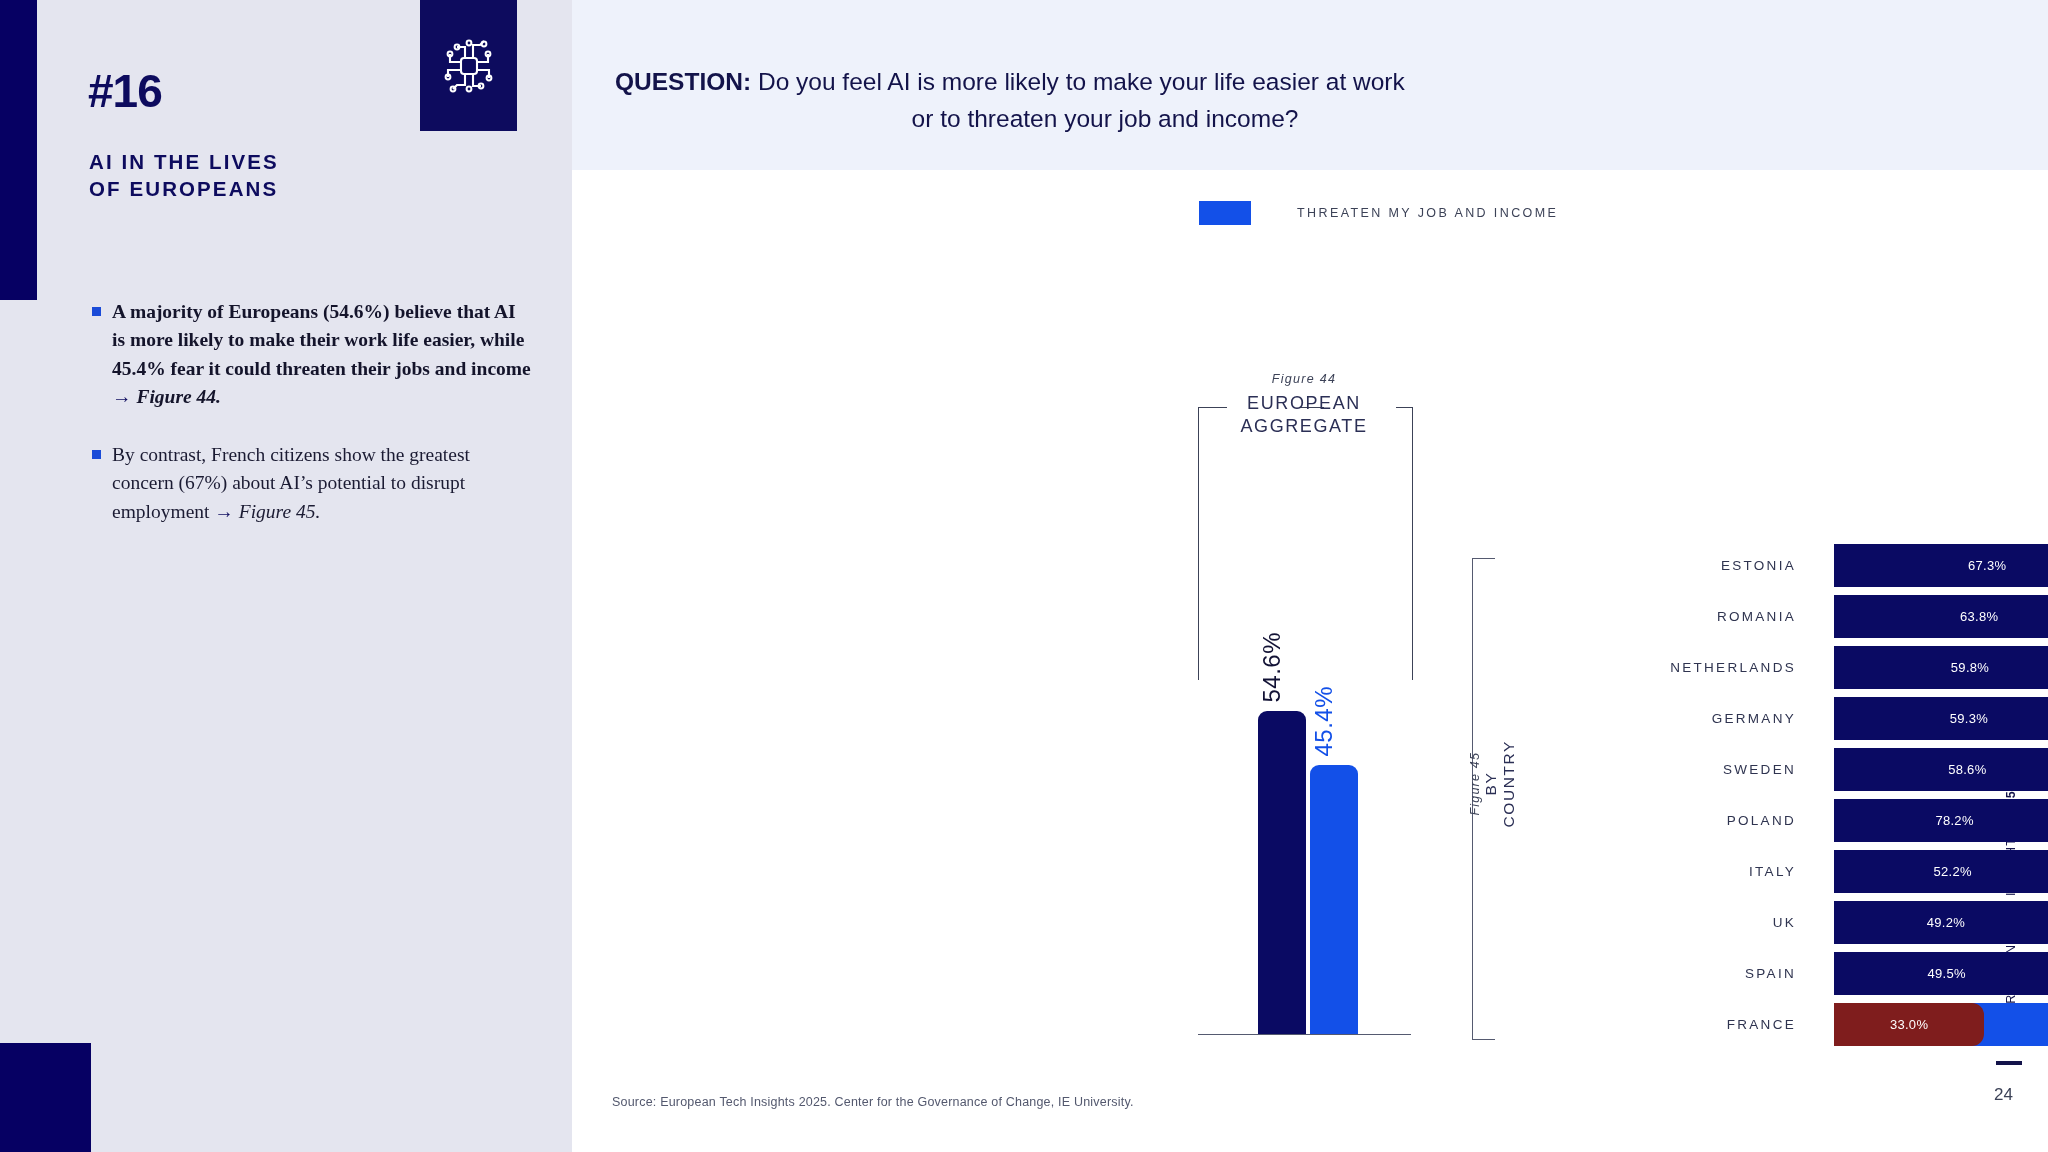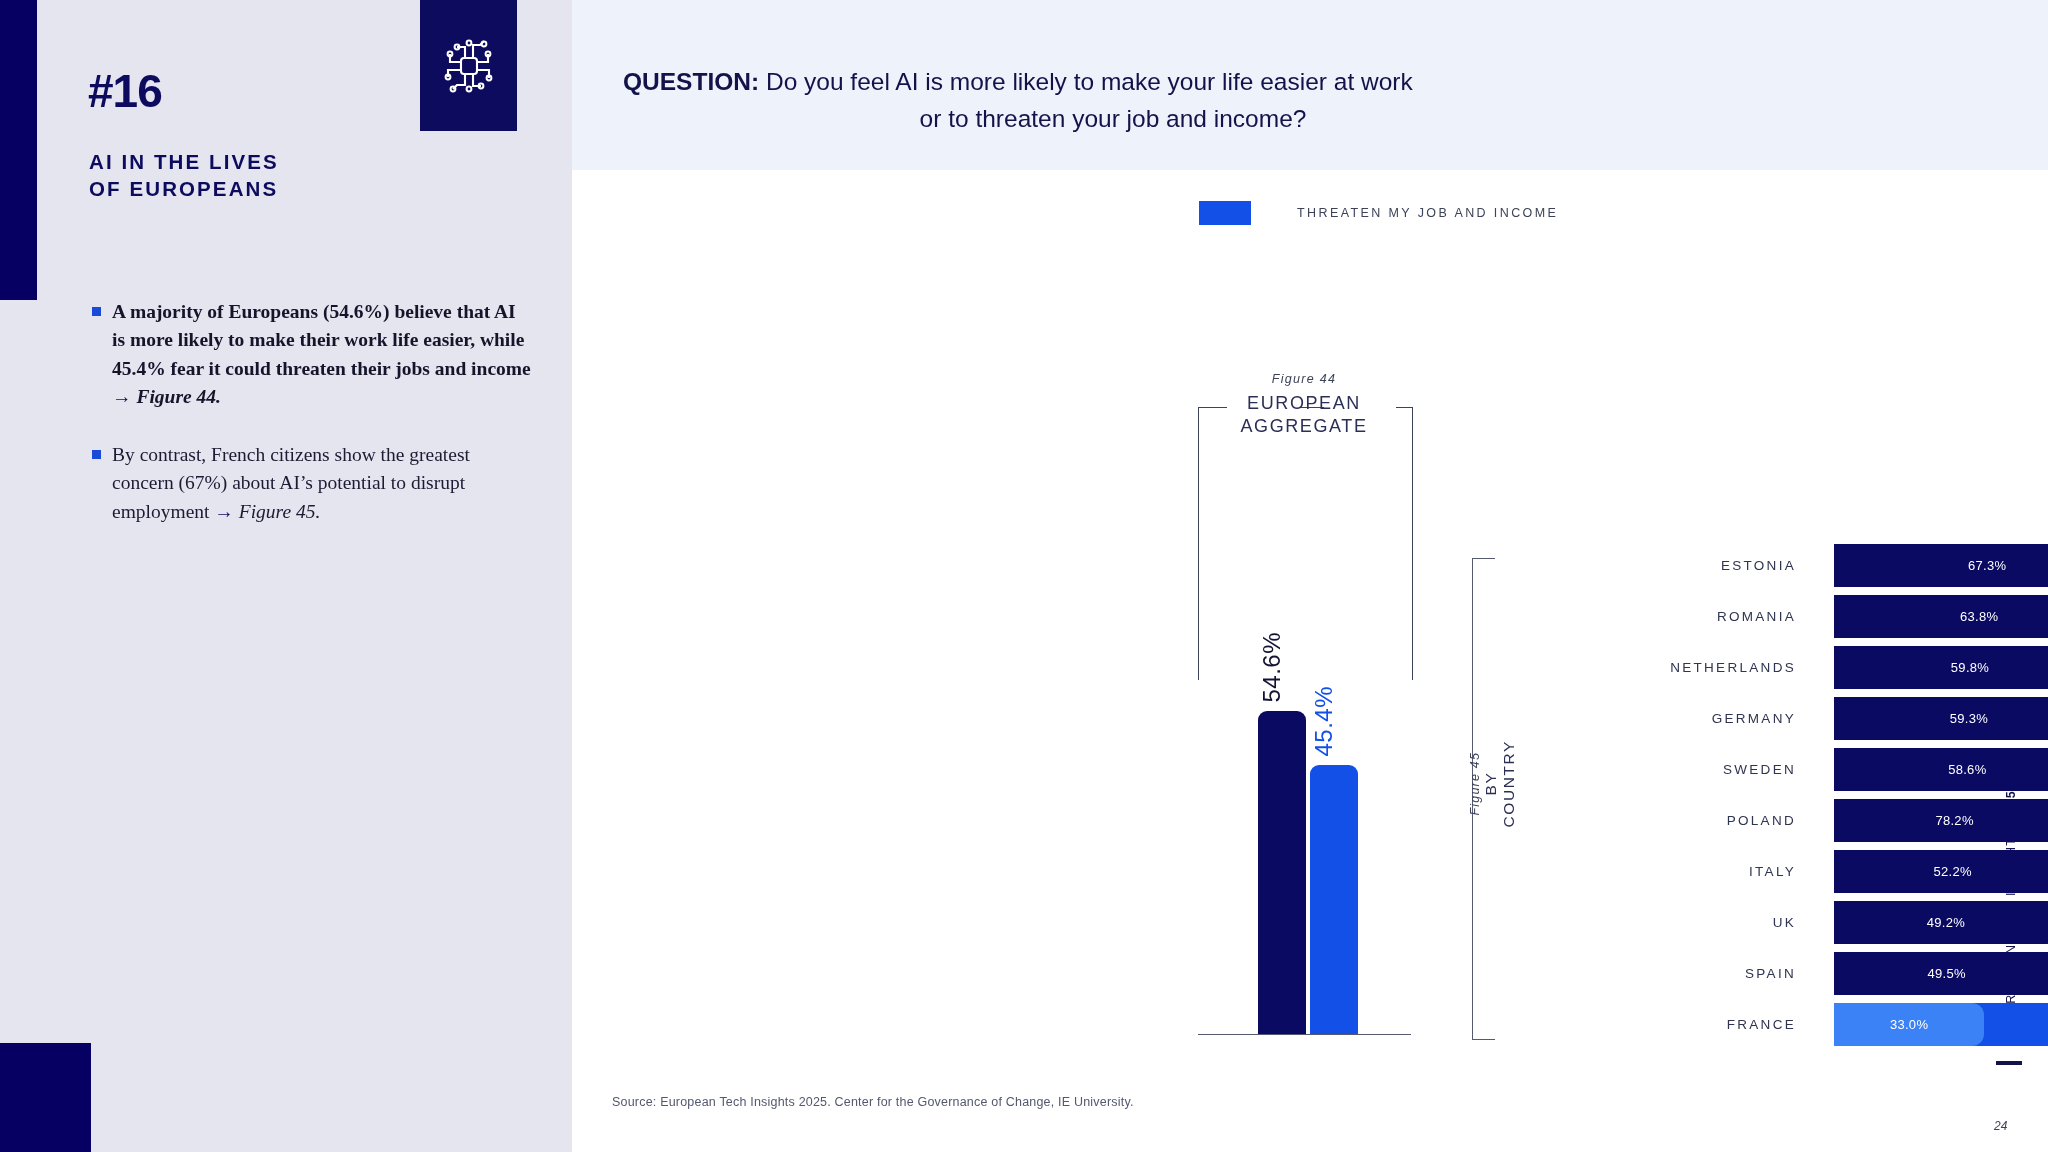--- a/index.html
+++ b/index.html
@@ -53,21 +53,21 @@
   .arrow{color:#0d0b5e;font-weight:bold;}
   .figref{font-style:italic;}
   .bullet.strong .figref{font-weight:bold;}
 
   
   .right-panel{position:absolute;left:572px;top:0;width:1476px;height:1152px;background:#ffffff;}
   .question-band{
     position:absolute;left:0;top:0;width:1476px;height:170px;background:#eef2fb;
   }
   .question{
-    position:absolute;left:51px;top:64px;width:960px;
+    position:absolute;left:43px;top:64px;width:960px;
     font-size:24.5px;color:#13134a;line-height:1.5;
   }
   .question .q-label{font-weight:bold;}
   .question .line2{display:block;text-align:center;padding-left:20px;}
 
   
   .legend{position:absolute;left:627px;top:198px;}
   .legend-row{display:flex;align-items:center;height:30px;margin-bottom:7px;}
   .legend-swatch{width:52px;height:24px;margin-right:46px;}
   .legend-label{font-size:12.5px;letter-spacing:2.4px;color:#3c4257;}
@@ -143,21 +143,21 @@
 
   
   .rail{position:absolute;left:1990px;top:0;width:58px;height:1152px;}
   .rail-text{
     position:absolute;left:14px;top:790px;
     writing-mode:vertical-rl;transform:rotate(180deg);
     font-size:12.5px;letter-spacing:1.2px;color:#13134a;white-space:nowrap;
   }
   .rail-text b{font-weight:bold;}
   .rail-tick{position:absolute;left:6px;top:1061px;width:26px;height:4px;background:#13134a;}
-  .rail-page{position:absolute;left:4px;top:1119px;font-size:12px;color:#3c4257;font-style:italic;}
+  .rail-page{position:absolute;left:4px;top:1085px;font-size:17px;color:#3c4257;}
 </style>
 </head>
 <body>
 
 <div class="page">
 
   <div class="left-panel">
     <div class="edge-bar-top"></div>
     <div class="edge-bar-bottom"></div>
 
@@ -318,21 +318,21 @@
               <div class="seg seg-b" style="width: 455px; background: rgb(19, 80, 232);"></div>
               <div class="seg seg-a" style="width: 225.225px; background: rgb(10, 10, 99);">
                 <span class="val">49.5%</span>
               </div>
             </div>
           </div>
           <div class="row">
             <div class="row-label">FRANCE</div>
             <div class="bar-track">
               <div class="seg seg-b" style="width: 455px; background: rgb(19, 80, 232);"></div>
-              <div class="seg seg-a" style="width: 150.15px; background: #3b82f6;">
+              <div class="seg seg-a" style="width: 150.15px; background: #7f1d1d;">
                 <span class="val">33.0%</span>
               </div>
             </div>
           </div>
         </div>
     </div>
 
     <div class="source">Source: European Tech Insights 2025. Center for the Governance of Change, IE University.</div>
   </div>
 

